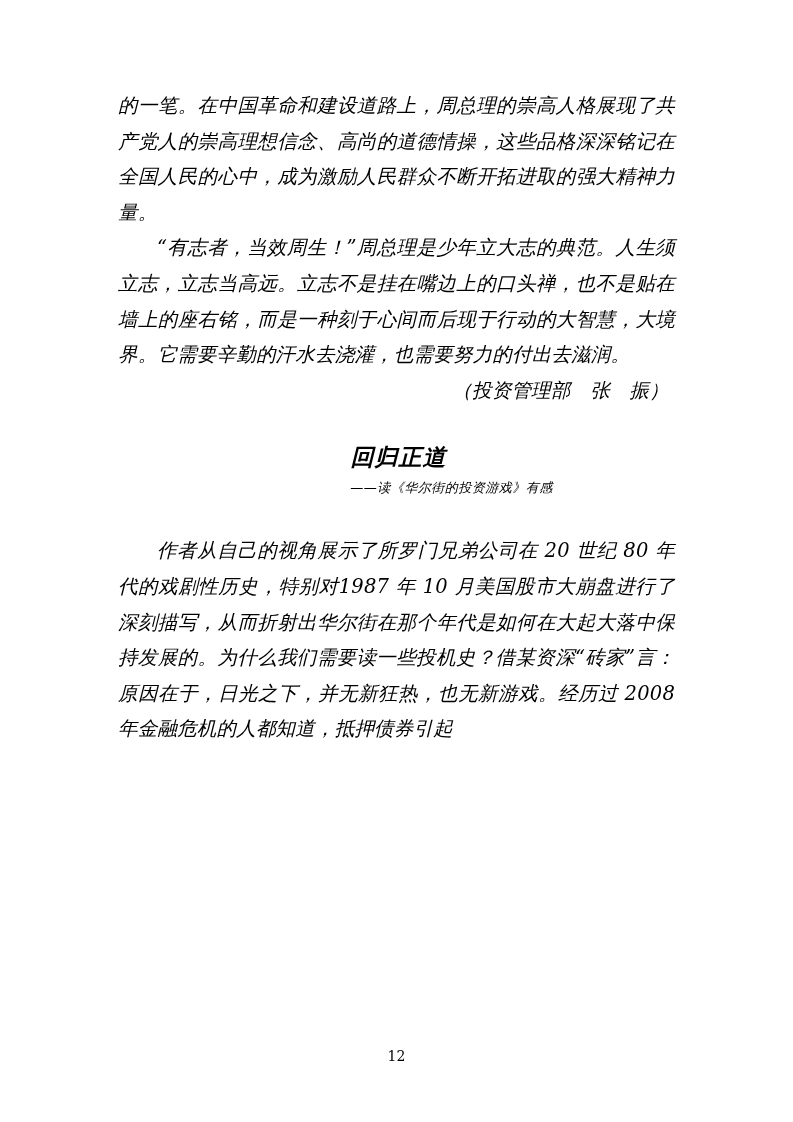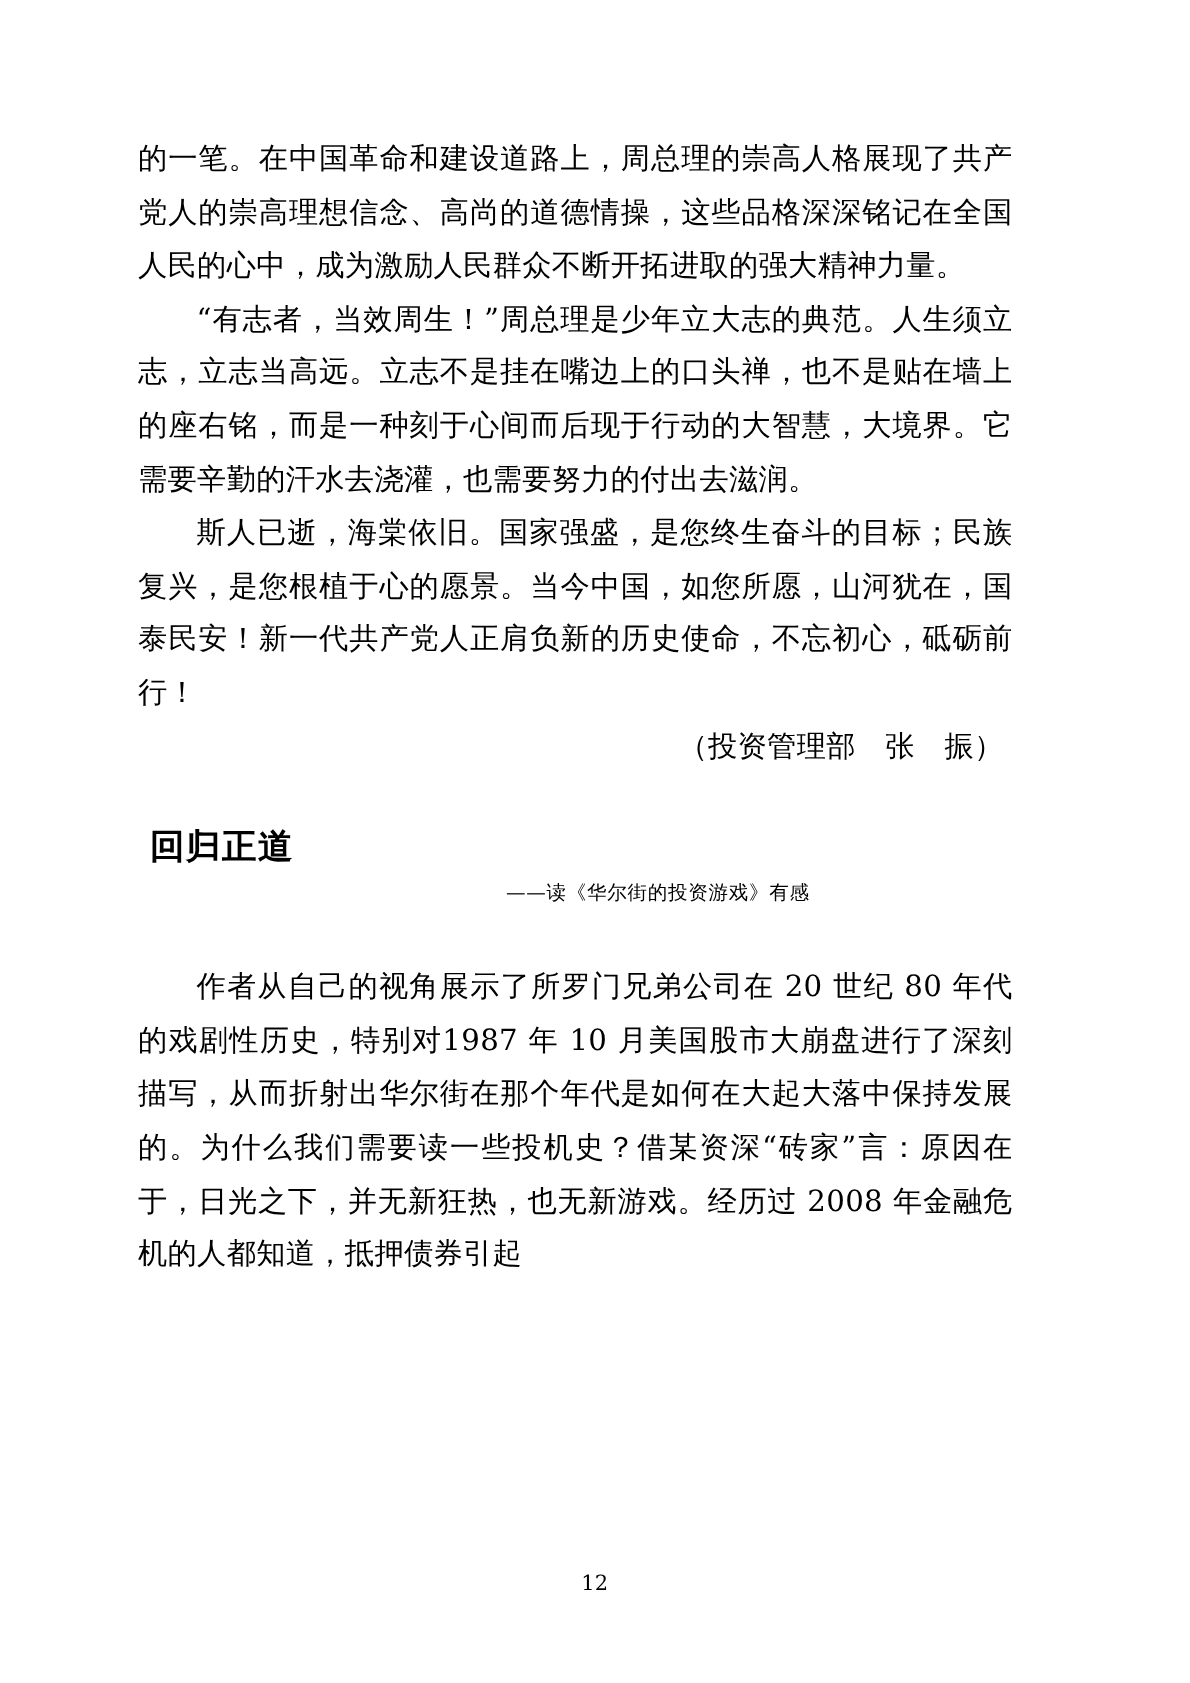--- a/index.html
+++ b/index.html
@@ -14,21 +14,22 @@
     font-family: "DejaVu Serif", "Liberation Serif", serif;
     color: #000000;
     overflow: hidden;
   }
   .page {
     position: absolute;
     left: 0; top: 0;
     width: 793px;
     height: 964px;
     box-sizing: border-box;
-    padding: 88px 118px 0 92px;
+    padding: 88px 118px 0 118px;
+    font-style: italic;
   }
   .body-text {
     font-size: 19.5px;
     line-height: 35.6px;
     text-align: justify;
     text-justify: inter-character;
     letter-spacing: 0.2px;
   }
   .para {
     margin: 0;
@@ -50,21 +51,21 @@
 
   .section-title-block {
     margin-top: 34px;
     margin-bottom: 6px;
   }
   .section-title {
     font-family: "DejaVu Sans", "Liberation Sans", sans-serif;
     font-weight: bold;
     font-size: 23px;
     letter-spacing: 1px;
-    text-align: left;
+    text-align: center;
     margin: 4px;
     padding-left: 4px;
   }
   .section-subtitle {
     font-size: 13px;
     text-align: center;
     margin: 6px 0 0 0;
     padding-left: 110px;
     letter-spacing: 0.5px;
   }
@@ -86,21 +87,20 @@
   }
 </style>
 </head>
 <body>
 
 <div class="page">
 
   <div class="body-text">
     <p class="para no-indent">的一笔。在中国革命和建设道路上，周总理的崇高人格展现了共产党人的崇高理想信念、高尚的道德情操，这些品格深深铭记在全国人民的心中，成为激励人民群众不断开拓进取的强大精神力量。</p>
     <p class="para">“有志者，当效周生！”周总理是少年立大志的典范。人生须立志，立志当高远。立志不是挂在嘴边上的口头禅，也不是贴在墙上的座右铭，而是一种刻于心间而后现于行动的大智慧，大境界。它需要辛勤的汗水去浇灌，也需要努力的付出去滋润。</p>
-    <p class="para">斯人已逝，海棠依旧。国家强盛，是您终生奋斗的目标；民族复兴，是您根植于心的愿景。当今中国，如您所愿，山河犹在，国泰民安！新一代共产党人正肩负新的历史使命，不忘初心，砥砺前行！</p>
     <div class="signature-line">
       <span class="sig-right">（投资管理部　张　振）</span>
     </div>
     <div class="clear"></div>
   </div>
 
   <div class="section-title-block">
     <h2 class="section-title">回归正道</h2>
     <p class="section-subtitle">——读《华尔街的投资游戏》有感</p>
   </div>

